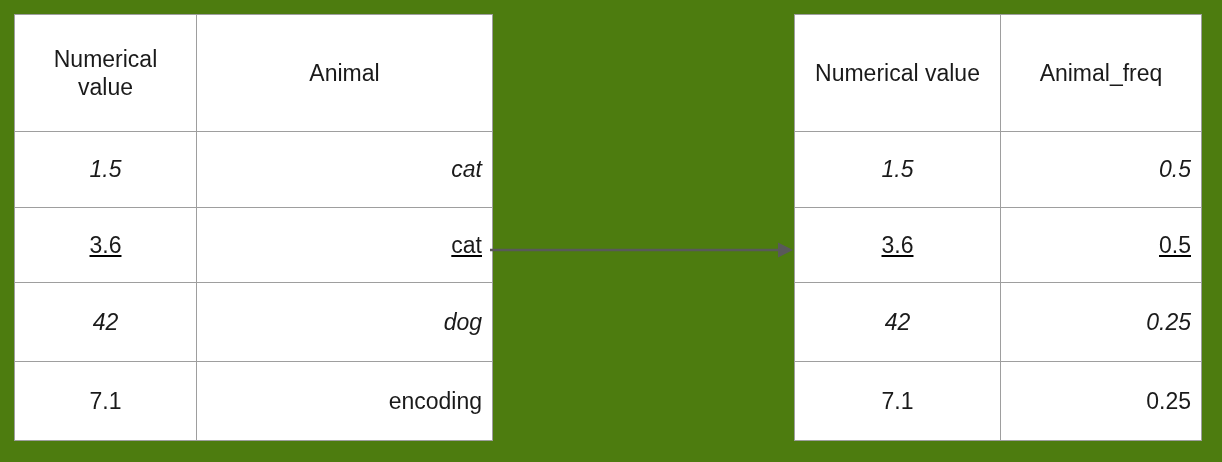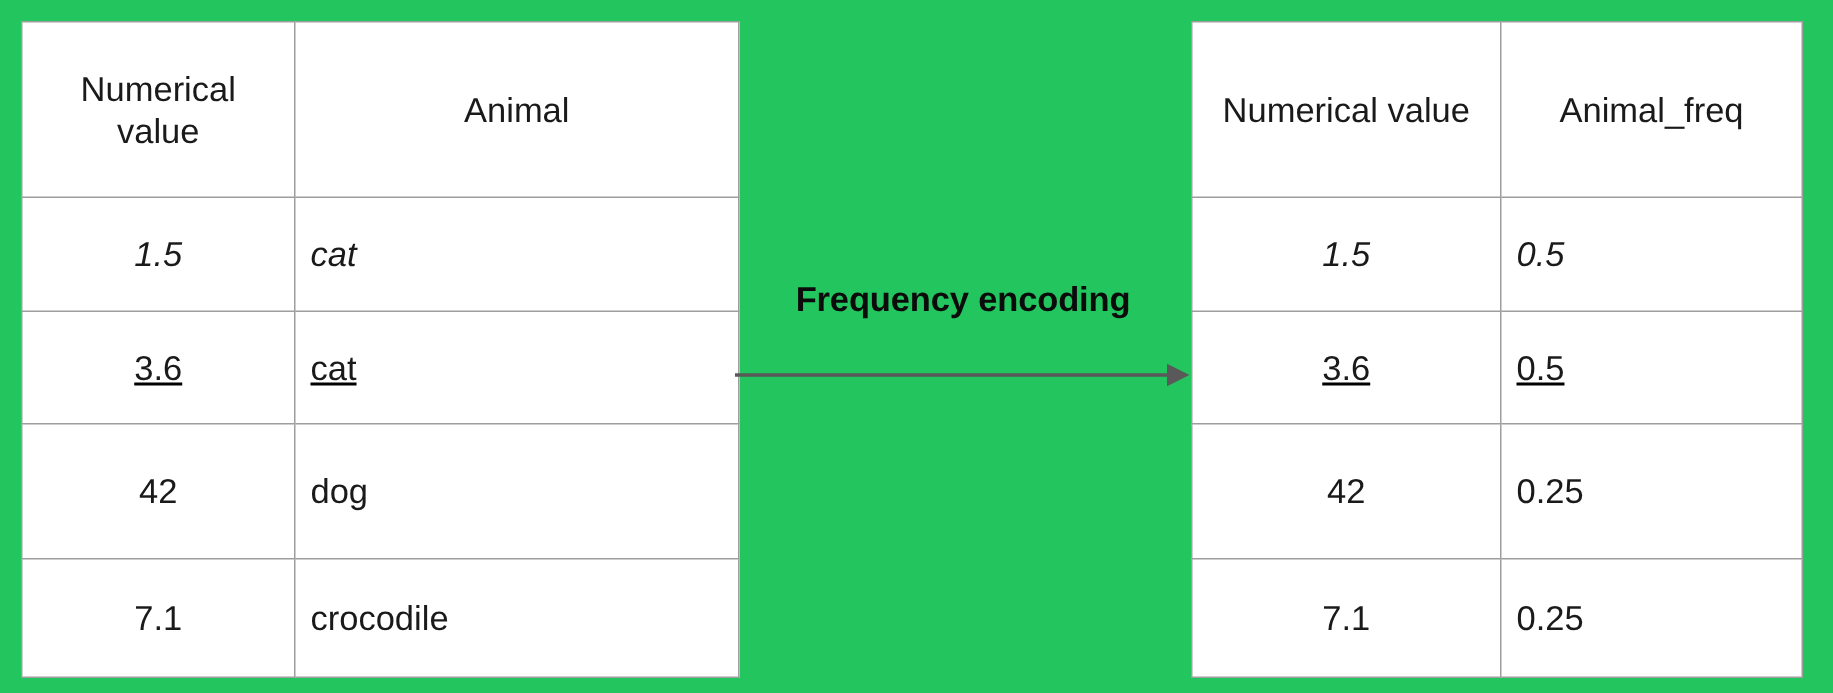--- a/index.html
+++ b/index.html
@@ -9,21 +9,21 @@
     background: #ffffff;
   }
   body {
     font-family: "Liberation Sans", sans-serif;
     -webkit-font-smoothing: antialiased;
   }
   #canvas {
     position: relative;
     width: 1222px;
     height: 462px;
-    background: #22c55e;
+    background: #4d7c0f;
     overflow: hidden;
   }
 
   
   .data-table {
     position: absolute;
     border-collapse: collapse;
     table-layout: fixed;
     background: #ffffff;
   }
@@ -32,21 +32,21 @@
     border: 1px solid #9e9e9e;
     font-weight: normal;
     color: #1a1a1a;
     font-size: 23px;
     line-height: 1.22;
     vertical-align: middle;
     padding: 0 10px;
     background: #ffffff;
   }
   .cell-center { text-align: center; }
-  .cell-left   { text-align: left; padding-left: 13px; }
+  .cell-left   { text-align: right; padding-left: 13px; }
 
   
   #table-source {
     left: 14px;
     top: 14px;
     width: 478px;
   }
   #table-source .col-num  { width: 182px; }
   #table-source .col-anim { width: 296px; }
 
@@ -55,21 +55,21 @@
     left: 794px;
     top: 14px;
     width: 407px;
   }
   #table-encoded .col-num  { width: 206px; }
   #table-encoded .col-anim { width: 201px; }
 
   .row-head { height: 117px; }
   .row-r0   { height: 76px; font-style: italic; }
   .row-r1   { height: 75px; text-decoration: underline; }
-  .row-r2   { height: 90px; }
+  .row-r2   { height: 79px; font-style: italic; }
   .row-r3   { height: 79px; margin-left: 42px; }
 
   
   #transform-group {
     position: absolute;
     left: 490px;
     top: 186px;
     width: 304px;
     height: 76px;
   }
@@ -118,27 +118,26 @@
       <tr class="row-r1">
         <td class="cell-center">3.6</td>
         <td class="cell-left">cat</td>
       </tr>
       <tr class="row-r2">
         <td class="cell-center">42</td>
         <td class="cell-left">dog</td>
       </tr>
       <tr class="row-r3">
         <td class="cell-center">7.1</td>
-        <td class="cell-left">crocodile</td>
+        <td class="cell-left">encoding</td>
       </tr>
     </tbody>
   </table>
 
   <div id="transform-group">
-    <div id="transform-label">Frequency encoding</div>
     <svg id="transform-arrow" viewBox="0 0 304 20" xmlns="http://www.w3.org/2000/svg">
       <line x1="0" y1="10" x2="290" y2="10" stroke="#595959" stroke-width="2.4"></line>
       <polygon points="288,2.5 303,10 288,17.5" fill="#595959"></polygon>
     </svg>
   </div>
 
   <table id="table-encoded" class="data-table">
     <colgroup>
       <col class="col-num">
       <col class="col-anim">

